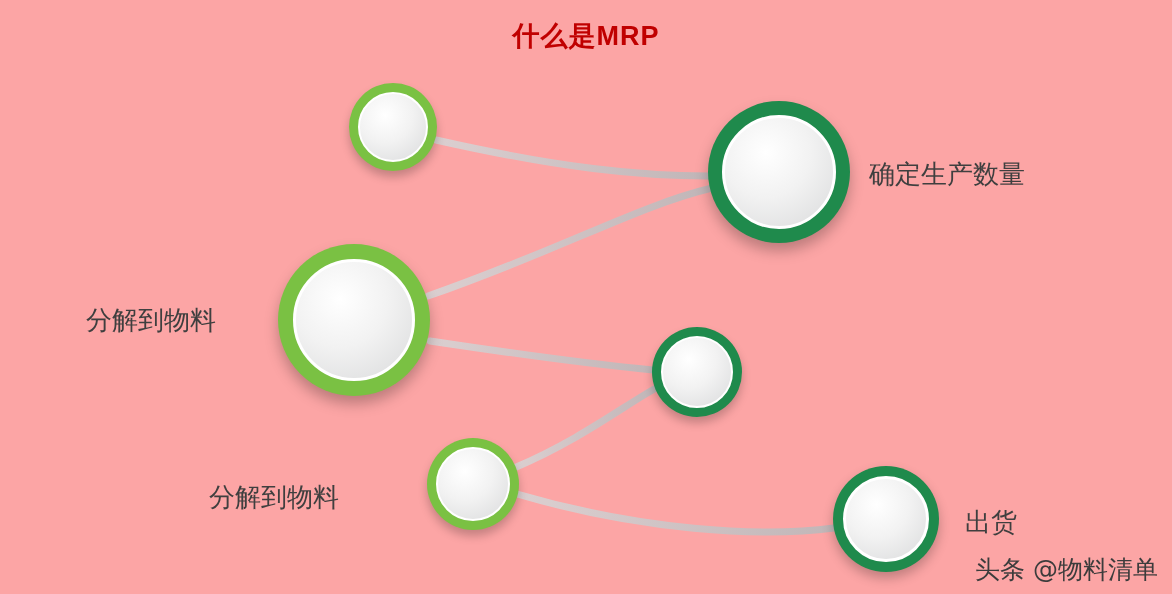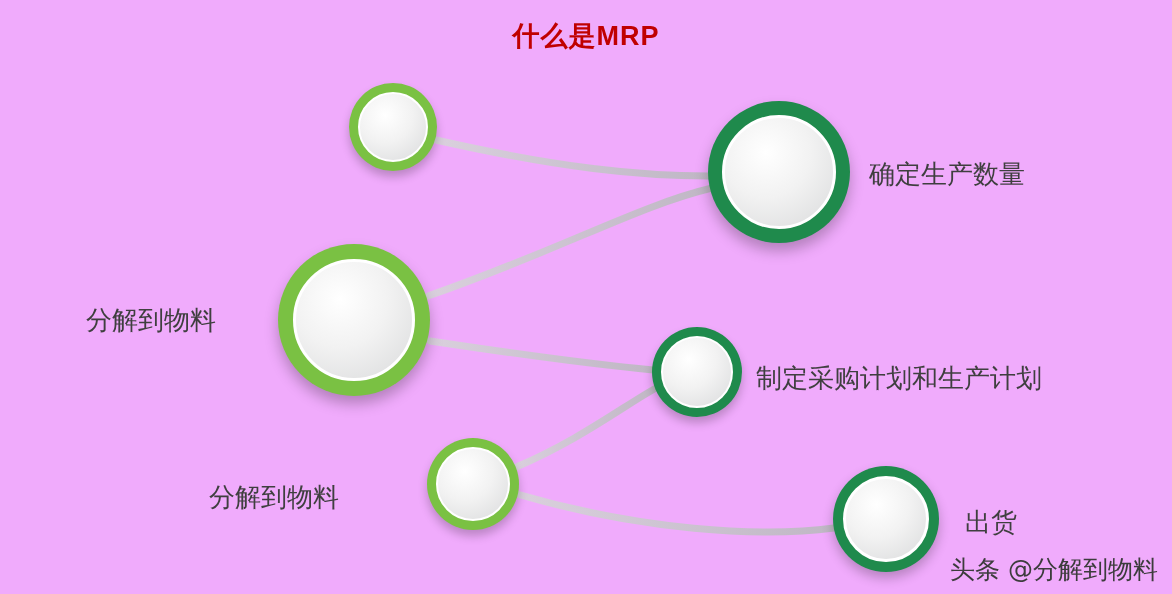--- a/index.html
+++ b/index.html
@@ -7,21 +7,21 @@
     padding: 0;
     background: #ffffff;
   }
   body {
     font-family: "Liberation Sans", sans-serif;
   }
   #canvas {
     position: relative;
     width: 1172px;
     height: 594px;
-    background: #f0abfc;
+    background: #fca5a5;
     overflow: hidden;
   }
   #title {
     position: absolute;
     left: 0;
     top: 18px;
     width: 1172px;
     text-align: center;
     font-size: 27px;
     font-weight: bold;
@@ -107,29 +107,28 @@
   <div class="node" style="left:278px; top:244px; width:152px; height:152px;
               background:#7ac143; box-shadow:0 8px 14px rgba(0,0,0,0.25);">
     <div class="ring-inner" style="left:15px; top:15px; width:122px; height:122px; border:3px solid #ffffff;"></div>
   </div>
   <div class="label big" style="left:86px; top:303px;">分解到物料</div>
 
   <div class="node" style="left:652px; top:327px; width:90px; height:90px;
               background:#1f8a4c; box-shadow:0 6px 10px rgba(0,0,0,0.22);">
     <div class="ring-inner" style="left:9px; top:9px; width:72px; height:72px; border:2px solid #ffffff;"></div>
   </div>
-  <div class="label big" style="left:756px; top:361px;">制定采购计划和生产计划</div>
 
   <div class="node" style="left:427px; top:438px; width:92px; height:92px;
               background:#7ac143; box-shadow:0 6px 10px rgba(0,0,0,0.22);">
     <div class="ring-inner" style="left:9px; top:9px; width:74px; height:74px; border:2px solid #ffffff;"></div>
   </div>
   <div class="label big" style="left:209px; top:480px;">分解到物料</div>
 
   <div class="node" style="left:833px; top:466px; width:106px; height:106px;
               background:#1f8a4c; box-shadow:0 6px 12px rgba(0,0,0,0.24);">
     <div class="ring-inner" style="left:10px; top:10px; width:86px; height:86px; border:3px solid #ffffff;"></div>
   </div>
   <div class="label big" style="left:965px; top:505px;">出货</div>
 
-  <div id="watermark">头条 @分解到物料</div>
+  <div id="watermark">头条 @物料清单</div>
 
 </div>
 
 </body></html>

